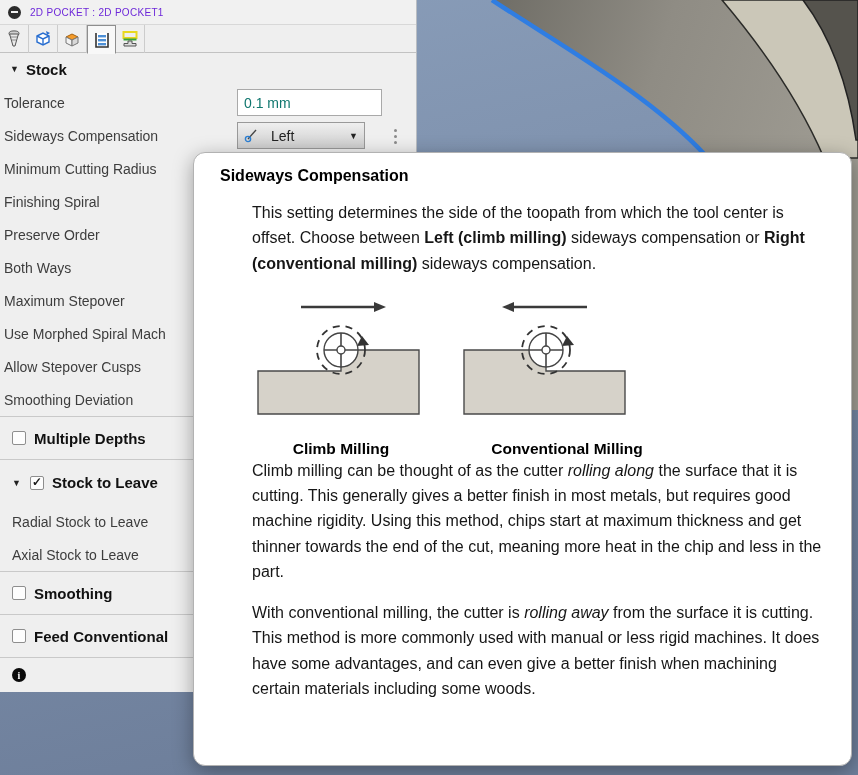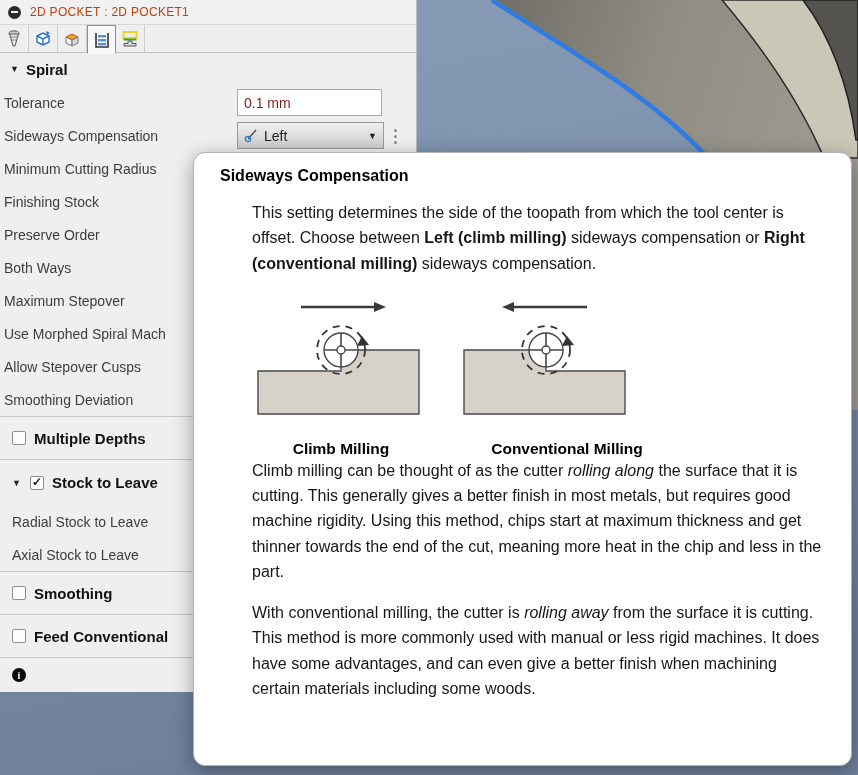--- a/index.html
+++ b/index.html
@@ -11,44 +11,44 @@
   .viewport-svg { position:absolute; left:0; top:0; z-index:0; }
 
   
   .panel { position:absolute; left:0; top:0; width:417px; height:692px;
            background:#efefef; border-right:1px solid #b9bdc2; z-index:1; }
   .titlebar { height:25px; background:#f1f1f1; border-bottom:1px solid #d8d8d8;
               display:flex; align-items:center; padding-left:8px; gap:9px; }
   .collapse-dot { width:13px; height:13px; border-radius:50%; background:#2b2b2b;
                   display:inline-flex; align-items:center; justify-content:center; }
   .collapse-dot::after { content:""; width:7px; height:2px; background:#efefef; }
-  .titlebar .title { font-size:12px; color:#c2410c; letter-spacing:0.3px; }
+  .titlebar .title { font-size:10px; color:#6d28d9; letter-spacing:0.3px; }
 
   .tabs { height:28px; display:flex; border-bottom:1px solid #c2c2c2; background:#efefef; }
   .tab { width:29px; height:28px; display:flex; align-items:center; justify-content:center;
          border-right:1px solid #cccccc; cursor:pointer; }
   .tab.selected { background:#f8f8f8; border:1px solid #8e8e8e; border-bottom:1px solid #f8f8f8;
                   margin-bottom:-1px; height:29px; }
   .tab-fill { flex:1; }
 
   .section-header { height:32px; display:flex; align-items:center; gap:7px; padding-left:10px; }
   .section-header .tri { font-size:9px; color:#222; }
   .section-header .txt { font-weight:bold; font-size:15px; color:#111; }
 
   .prow { height:33px; display:flex; align-items:center; padding-left:4px; position:relative; }
   .prow.tall { height:35px; }
   .prow.short { height:32px; }
   .plabel { font-size:14px; color:#3d3d3d; white-space:nowrap; }
 
   .tol-input { position:absolute; left:237px; top:4px; width:145px; height:27px;
                border:1px solid #a9a9a9; background:#ffffff; font-family:"Liberation Sans",sans-serif;
-               font-size:14px; color:#7f1d1d; padding:0 6px; }
-  .dropdown { position:absolute; left:237px; top:2px; width:147px; height:27px;
+               font-size:14px; color:#0f766e; padding:0 6px; }
+  .dropdown { position:absolute; left:237px; top:2px; width:128px; height:27px;
               background:linear-gradient(#efefef,#cdcdcd); border:1px solid #999;
-              display:flex; align-items:center; padding:0 6px; gap:5px; cursor:pointer; }
+              display:flex; align-items:center; padding:0 6px; gap:12px; cursor:pointer; }
   .dropdown .dtext { font-size:14px; color:#222; flex:1; }
   .dropdown .caret { font-size:9px; color:#222; }
   .dots-menu { position:absolute; left:390px; top:5px; width:10px; height:22px;
                display:flex; flex-direction:column; align-items:center; justify-content:center; gap:3px; cursor:pointer; }
   .dots-menu i { width:3px; height:3px; border-radius:50%; background:#8a8a8a; }
 
   .grow { display:flex; align-items:center; gap:8px; padding-left:12px; border-top:1px solid #c9c9c9; }
   .grow.h43 { height:43px; } .grow.h46 { height:46px; }
   .glabel { font-weight:bold; font-size:15px; color:#111;text-align:right; }
   .checkbox { width:14px; height:14px; border:1px solid #8e8e8e; background:#fdfdfd;
@@ -142,21 +142,21 @@
           <rect x="3.5" y="3" width="13" height="6" fill="none" stroke="#e8d820" stroke-width="2"></rect>
           <line x1="3.5" y1="10.5" x2="16.5" y2="10.5" stroke="#3aa33a" stroke-width="2"></line>
           <path d="M8,12 L12,12 L12,14.5 L16,14.5 L16,17 L4,17 L4,14.5 L8,14.5 Z" fill="#dcdcdc" stroke="#555"></path>
         </svg>
       </div>
       <div class="tab-fill" style="border-right:none"></div>
     </div>
 
     <div class="section-header">
       <span class="tri">▼</span>
-      <span class="txt">Spiral</span>
+      <span class="txt">Stock</span>
     </div>
 
     <div class="prow tall">
       <span class="plabel">Tolerance</span>
       <input class="tol-input" type="text" value="0.1 mm" style="">
     </div>
 
     <div class="prow short">
       <span class="plabel">Sideways Compensation</span>
       <div class="dropdown">
@@ -171,21 +171,21 @@
           <i></i>
           <i></i>
           <i></i>
         </div>
     </div>
 
     <div class="prow">
         <span class="plabel">Minimum Cutting Radius</span>
       </div>
     <div class="prow">
-        <span class="plabel">Finishing Stock</span>
+        <span class="plabel">Finishing Spiral</span>
       </div>
     <div class="prow">
         <span class="plabel">Preserve Order</span>
       </div>
     <div class="prow">
         <span class="plabel">Both Ways</span>
       </div>
     <div class="prow">
         <span class="plabel">Maximum Stepover</span>
       </div>

